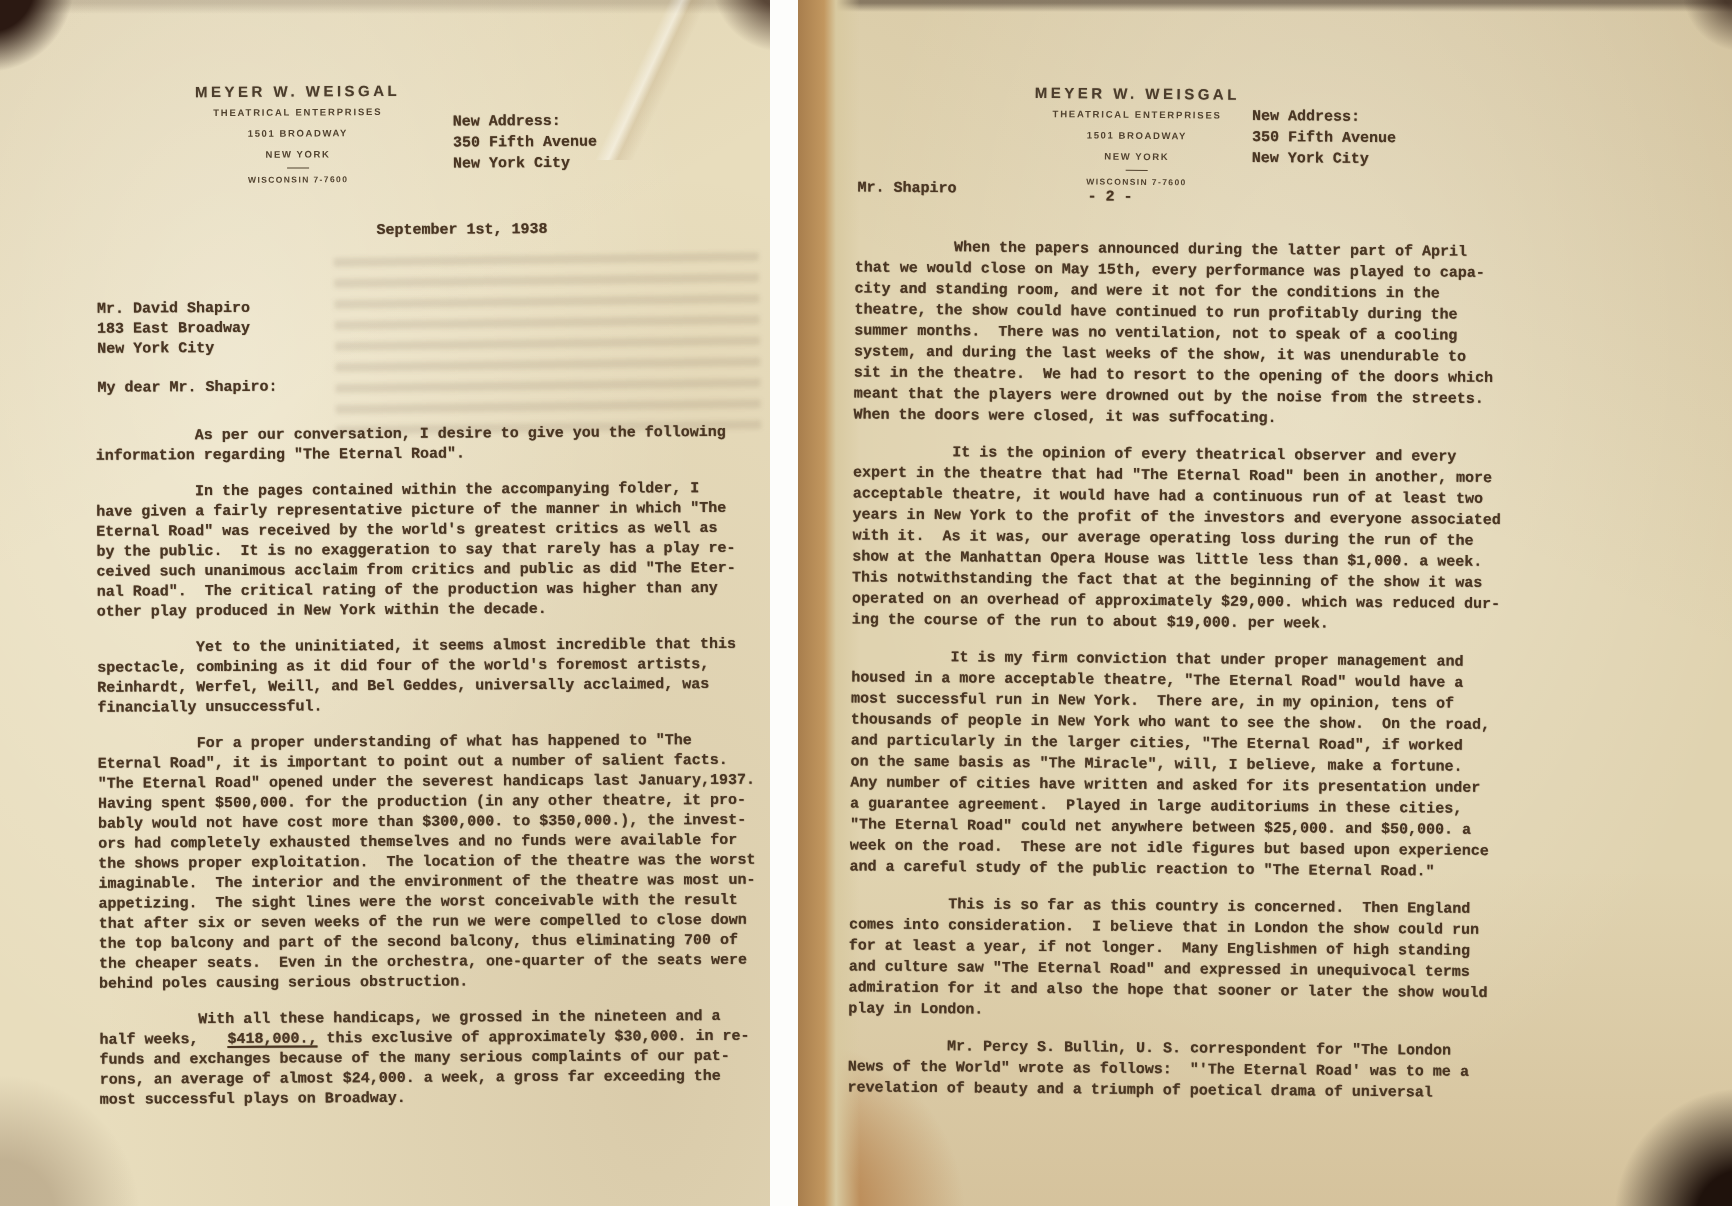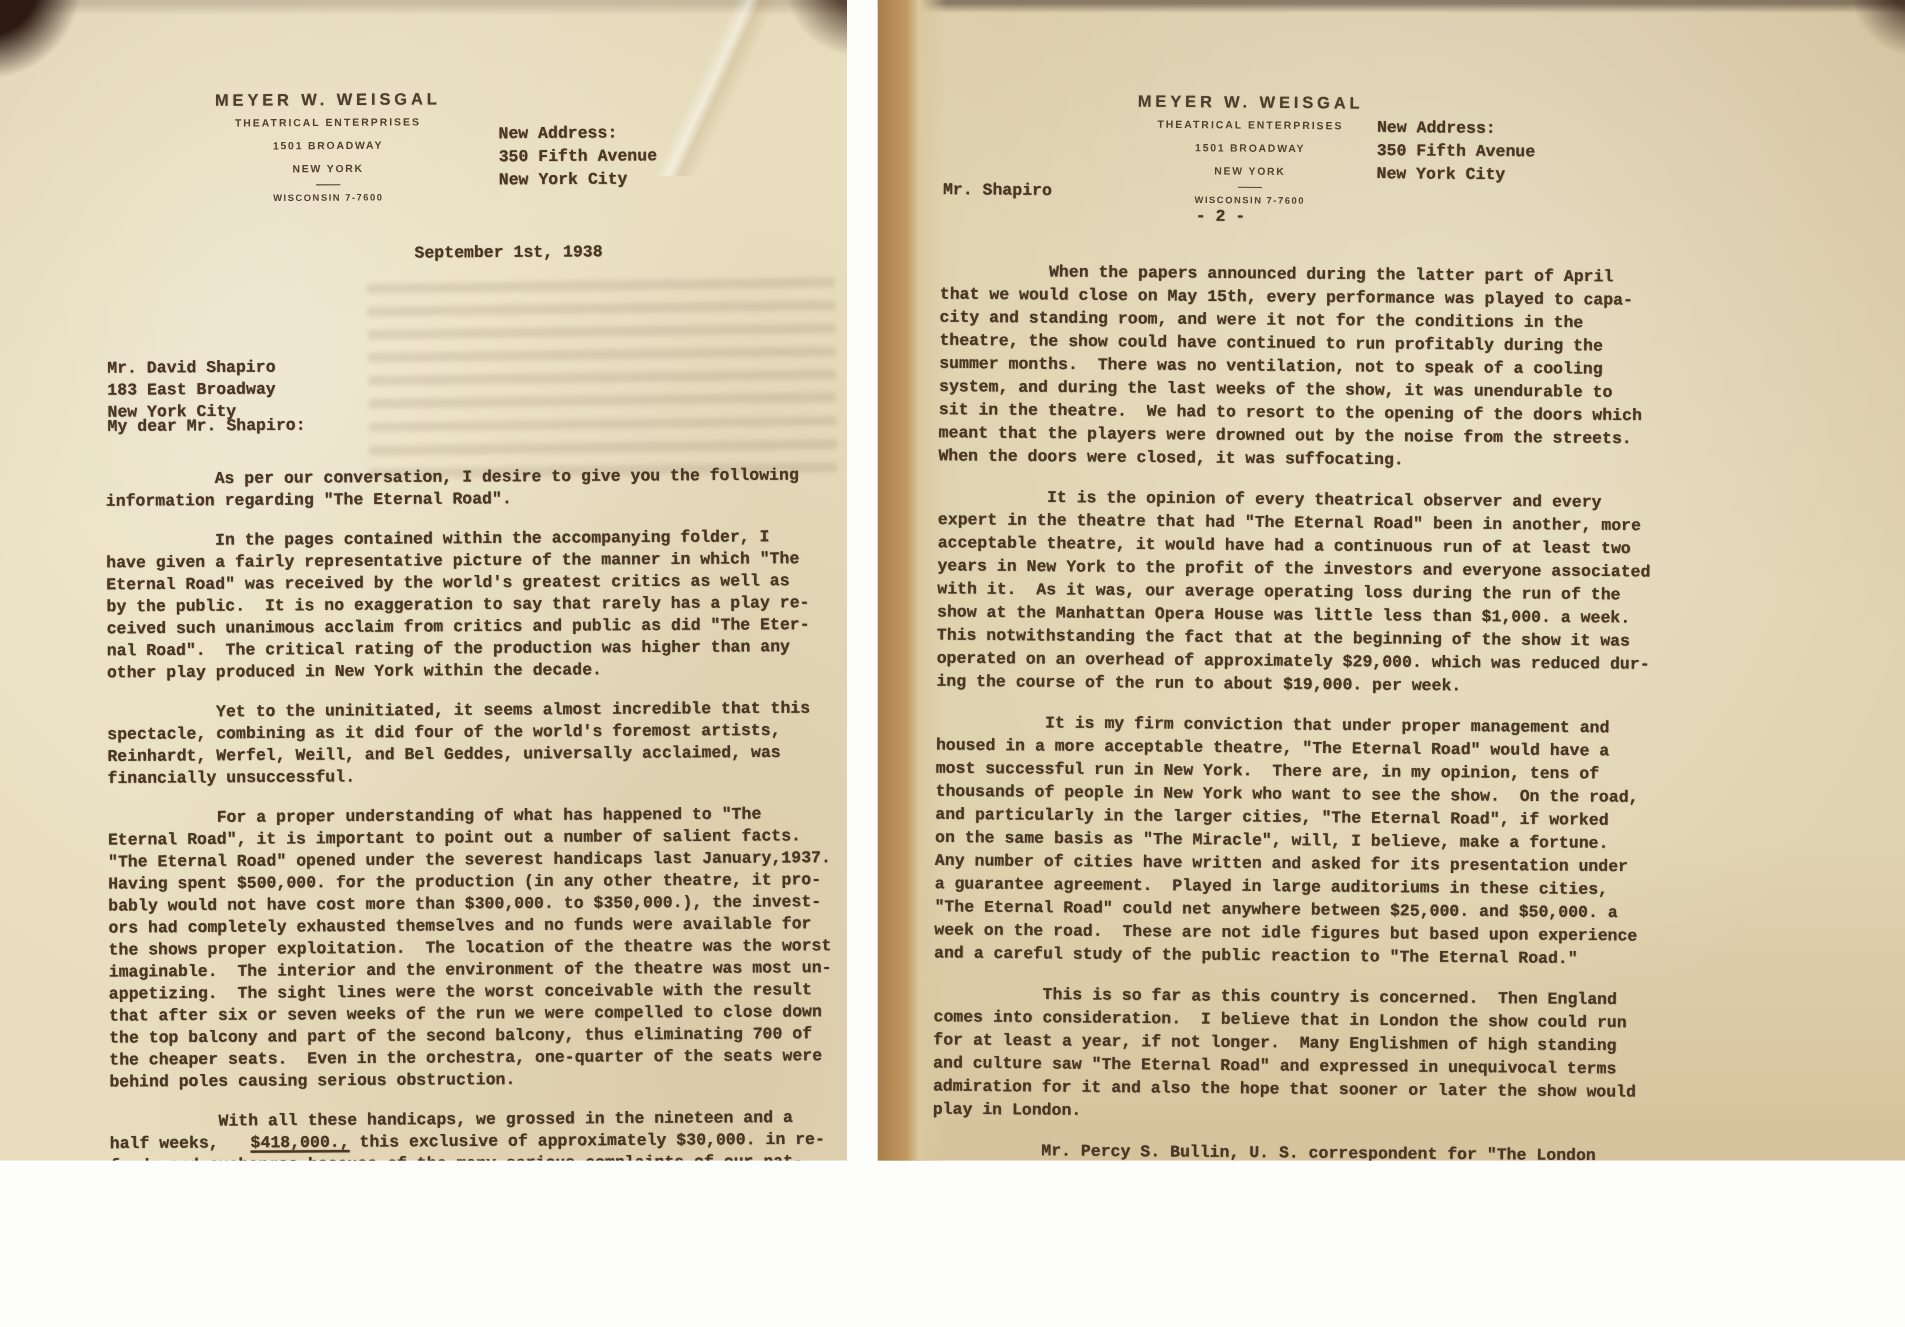--- a/index.html
+++ b/index.html
@@ -1,21 +1,21 @@
 <!DOCTYPE html>
 <html><head>
 <meta charset="utf-8">
 <style>
   html,body{margin:0;padding:0;}
   body{
     width:1732px;height:1206px;position:relative;overflow:hidden;
     background:#fdfdfb;
     font-family:"Liberation Sans",sans-serif;
   }
-  .photo{position:absolute;top:0;height:1055px;overflow:hidden;}
+  .photo{position:absolute;top:0;height:1206px;overflow:hidden;}
   .photo-left{
     left:0;width:770px;
     background-color:#e8ddbd;
     background-image:
       radial-gradient(circle at -12px -14px, #2b1912 0 46px, rgba(43,25,18,0) 86px),
       radial-gradient(circle at 782px -18px, rgba(52,31,21,0.75) 0 26px, rgba(52,31,21,0) 70px),
       radial-gradient(circle at 0 1215px, rgba(95,65,38,0.28) 0 55px, rgba(95,65,38,0) 140px),
       linear-gradient(180deg, rgba(60,40,25,0.18) 0 3px, rgba(60,40,25,0) 14px),
       radial-gradient(ellipse at 30% 30%, rgba(255,255,248,0.35), rgba(255,255,248,0) 62%),
       radial-gradient(ellipse at 85% 90%, rgba(130,95,55,0.14), rgba(130,95,55,0) 60%),
@@ -50,23 +50,23 @@
 
   .typed{
     position:absolute;white-space:pre;
     font-family:"Liberation Mono","DejaVu Sans Mono",monospace;
     font-weight:700;font-size:15px;color:#4a3623;
     text-shadow:0 0 1px rgba(74,54,35,0.65), 0.5px 0.5px 0 rgba(74,54,35,0.18);
   }
   .na-left{left:455px;top:112px;line-height:21px;}
   .na-right{left:452px;top:106px;line-height:21px;}
   .date-line{left:378px;top:222px;}
-  .recipient{left:98px;top:298px;line-height:20px;margin-top:26px;}
+  .recipient{left:98px;top:298px;line-height:20px;}
   .salutation{left:98px;top:378px;}
-  .hdr-name{left:58px;top:168px;text-align:center;}
+  .hdr-name{left:58px;top:183px;text-align:center;}
   .hdr-num{left:288px;top:190px;}
   .body-block{position:absolute;}
   .body-left{left:96px;top:425px;}
   .body-left .para{line-height:20px;margin-bottom:16px;}
   .body-right{left:56px;top:240px;}
   .body-right .para{line-height:21px;margin-bottom:16px;}
   .para{
     white-space:pre;
     font-family:"Liberation Mono","DejaVu Sans Mono",monospace;
     font-weight:700;font-size:15px;color:#4a3623;

